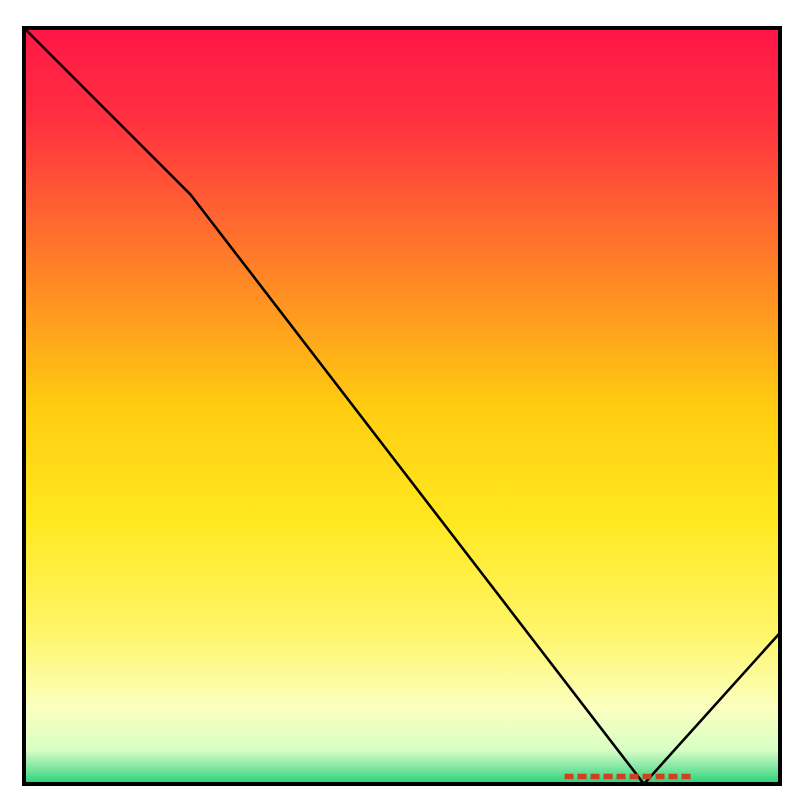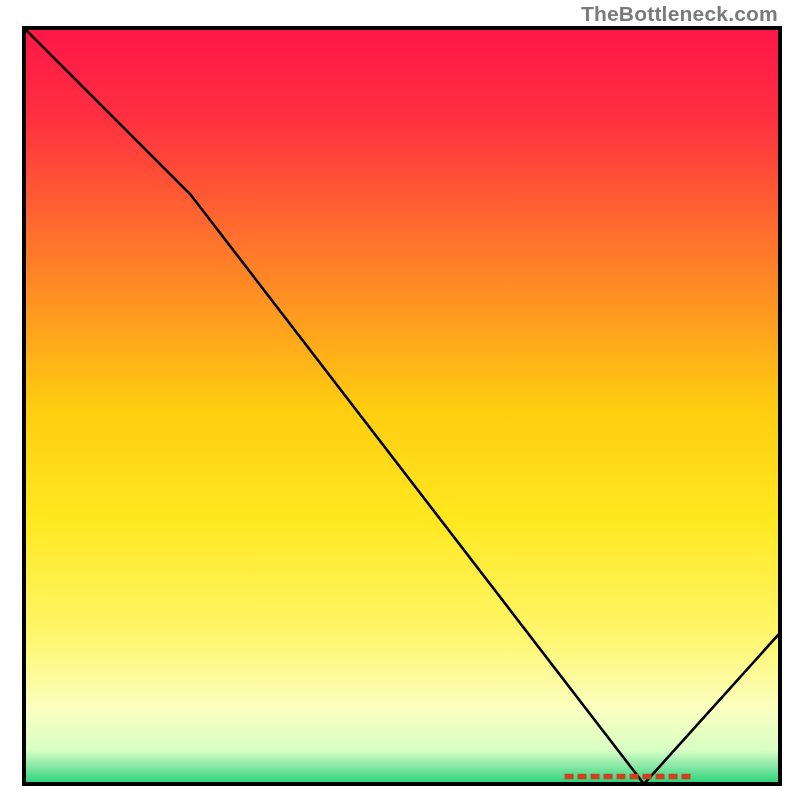--- a/index.html
+++ b/index.html
@@ -27,21 +27,20 @@
   svg.chart {
     position: absolute;
     left: 0;
     top: 0;
   }
 </style>
 </head>
 <body>
 
 <div class="stage">
-  <div class="attribution">TheBottleneck.com</div>
 
   <svg class="chart" width="800" height="800" viewBox="0 0 800 800">
     <defs>
       <linearGradient id="bg-grad" x1="0" y1="0" x2="0" y2="1">
           <stop offset="0.00%" stop-color="#ff1648"></stop>
           <stop offset="12.00%" stop-color="#ff3040"></stop>
           <stop offset="30.00%" stop-color="#ff7a2a"></stop>
           <stop offset="50.00%" stop-color="#ffcc10"></stop>
           <stop offset="65.00%" stop-color="#ffe820"></stop>
           <stop offset="80.00%" stop-color="#fff66a"></stop>

